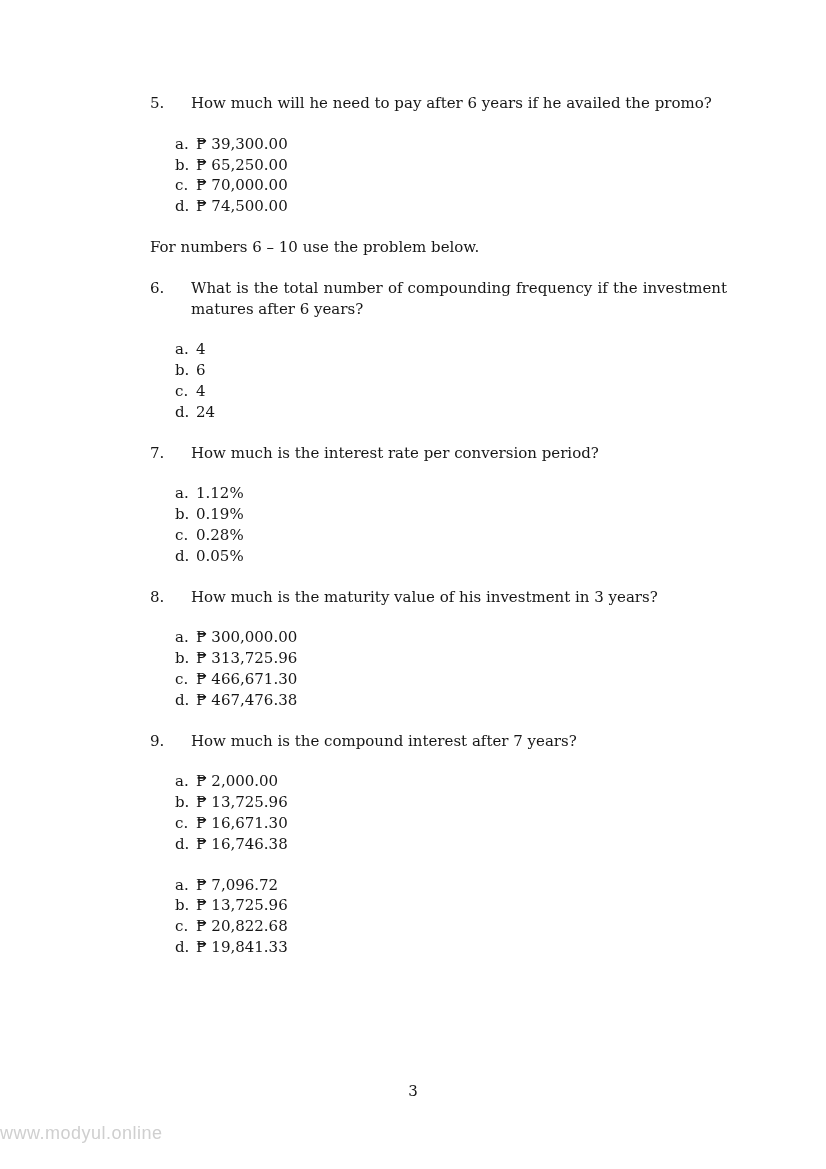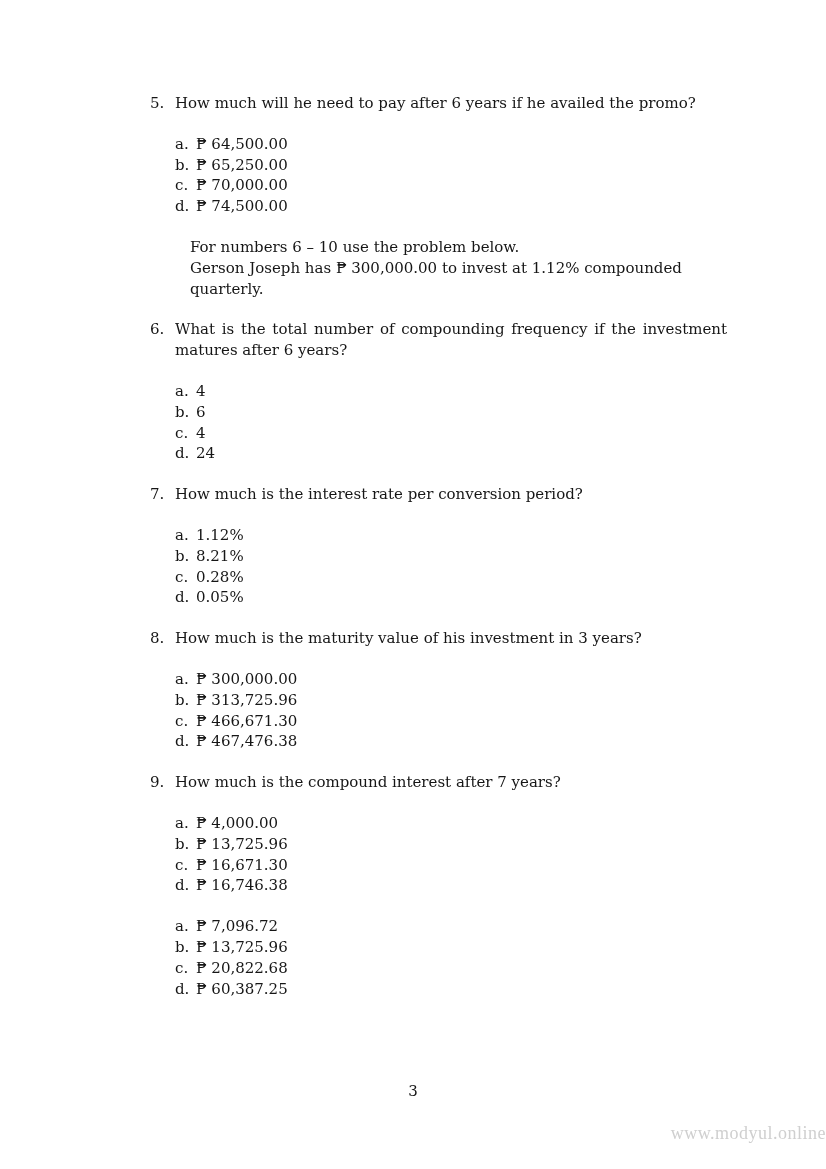--- a/index.html
+++ b/index.html
@@ -14,90 +14,89 @@
     color: #161616;
     font-size: 15px;
     line-height: 20.8px;
   }
   .content {
     position: absolute;
     top: 93px;
     left: 150px;
     width: 577px;
   }
-  .problem-statement { margin-bottom: 20px; margin-left: 40px; }
+  .problem-statement { margin-bottom: 20px; }
   .q-row {
     display: flex;
     margin-bottom: 20px;
   }
   .q-num {
     flex: 0 0 25px;
     white-space: nowrap;
   }
-  .q-text { flex: 1 1 auto; }
+  .q-text { flex: 1 1 auto; margin-left: 16px; }
   .q-text.justify { text-align: justify; text-align-last: left; }
   .options { margin-left: 25px; margin-bottom: 20px; }
   .option { display: flex; }
   .opt-letter { flex: 0 0 21px; }
   .opt-value { flex: 1 1 auto; }
   .page-number {
     position: absolute;
     top: 1081px;
     left: 0;
     width: 100%;
     text-align: center;
     font-size: 15px;
   }
   .watermark {
     position: absolute;
     top: 1123px;
     left: 0;
     width: 100%;
-    text-align: right;
-    font-family: Liberation Serif, serif;
+    text-align: left;
+    font-family: Liberation Sans, sans-serif;
     font-size: 18px;
     color: #cfcfcf;
     letter-spacing: 0.5px;
   }
 </style>
 </head>
 <body>
 
 <div class="page">
   <div class="content">
   <div>
 
     <div class="q-row">
       <span class="q-num">5.</span>
       <div class="q-text">How much will he need to pay after 6 years if he availed the promo?</div>
     </div>
     <div class="options">
           <div class="option">
             <span class="opt-letter">a.</span>
-            <span class="opt-value">₱ 64,500.00</span>
+            <span class="opt-value">₱ 39,300.00</span>
           </div>
           <div class="option">
             <span class="opt-letter">b.</span>
             <span class="opt-value">₱ 65,250.00</span>
           </div>
           <div class="option">
             <span class="opt-letter">c.</span>
             <span class="opt-value">₱ 70,000.00</span>
           </div>
           <div class="option">
             <span class="opt-letter">d.</span>
             <span class="opt-value">₱ 74,500.00</span>
           </div>
         </div>
   </div>
 
   <div>
     <div class="problem-statement">
           <div>For numbers 6 – 10 use the problem below.</div>
-          <div>Gerson Joseph has ₱ 300,000.00 to invest at 1.12% compounded quarterly.</div>
         </div>
     <div class="q-row">
       <span class="q-num">6.</span>
       <div class="q-text justify">What is the total number of compounding frequency if the investment matures after 6 years?</div>
     </div>
     <div class="options">
           <div class="option">
             <span class="opt-letter">a.</span>
             <span class="opt-value">4</span>
           </div>
@@ -122,21 +121,21 @@
       <span class="q-num">7.</span>
       <div class="q-text">How much is the interest rate per conversion period?</div>
     </div>
     <div class="options">
           <div class="option">
             <span class="opt-letter">a.</span>
             <span class="opt-value">1.12%</span>
           </div>
           <div class="option">
             <span class="opt-letter">b.</span>
-            <span class="opt-value">8.21%</span>
+            <span class="opt-value">0.19%</span>
           </div>
           <div class="option">
             <span class="opt-letter">c.</span>
             <span class="opt-value">0.28%</span>
           </div>
           <div class="option">
             <span class="opt-letter">d.</span>
             <span class="opt-value">0.05%</span>
           </div>
         </div>
@@ -170,21 +169,21 @@
 
   <div>
 
     <div class="q-row">
       <span class="q-num">9.</span>
       <div class="q-text">How much is the compound interest after 7 years?</div>
     </div>
     <div class="options">
           <div class="option">
             <span class="opt-letter">a.</span>
-            <span class="opt-value">₱ 4,000.00</span>
+            <span class="opt-value">₱ 2,000.00</span>
           </div>
           <div class="option">
             <span class="opt-letter">b.</span>
             <span class="opt-value">₱ 13,725.96</span>
           </div>
           <div class="option">
             <span class="opt-letter">c.</span>
             <span class="opt-value">₱ 16,671.30</span>
           </div>
           <div class="option">
@@ -204,21 +203,21 @@
           <div class="option">
             <span class="opt-letter">b.</span>
             <span class="opt-value">₱ 13,725.96</span>
           </div>
           <div class="option">
             <span class="opt-letter">c.</span>
             <span class="opt-value">₱ 20,822.68</span>
           </div>
           <div class="option">
             <span class="opt-letter">d.</span>
-            <span class="opt-value">₱ 60,387.25</span>
+            <span class="opt-value">₱ 19,841.33</span>
           </div>
         </div>
   </div>
 </div>
 
   <div class="page-number">3</div>
   <div class="watermark">www.modyul.online</div>
 </div>
 
 </body></html>

